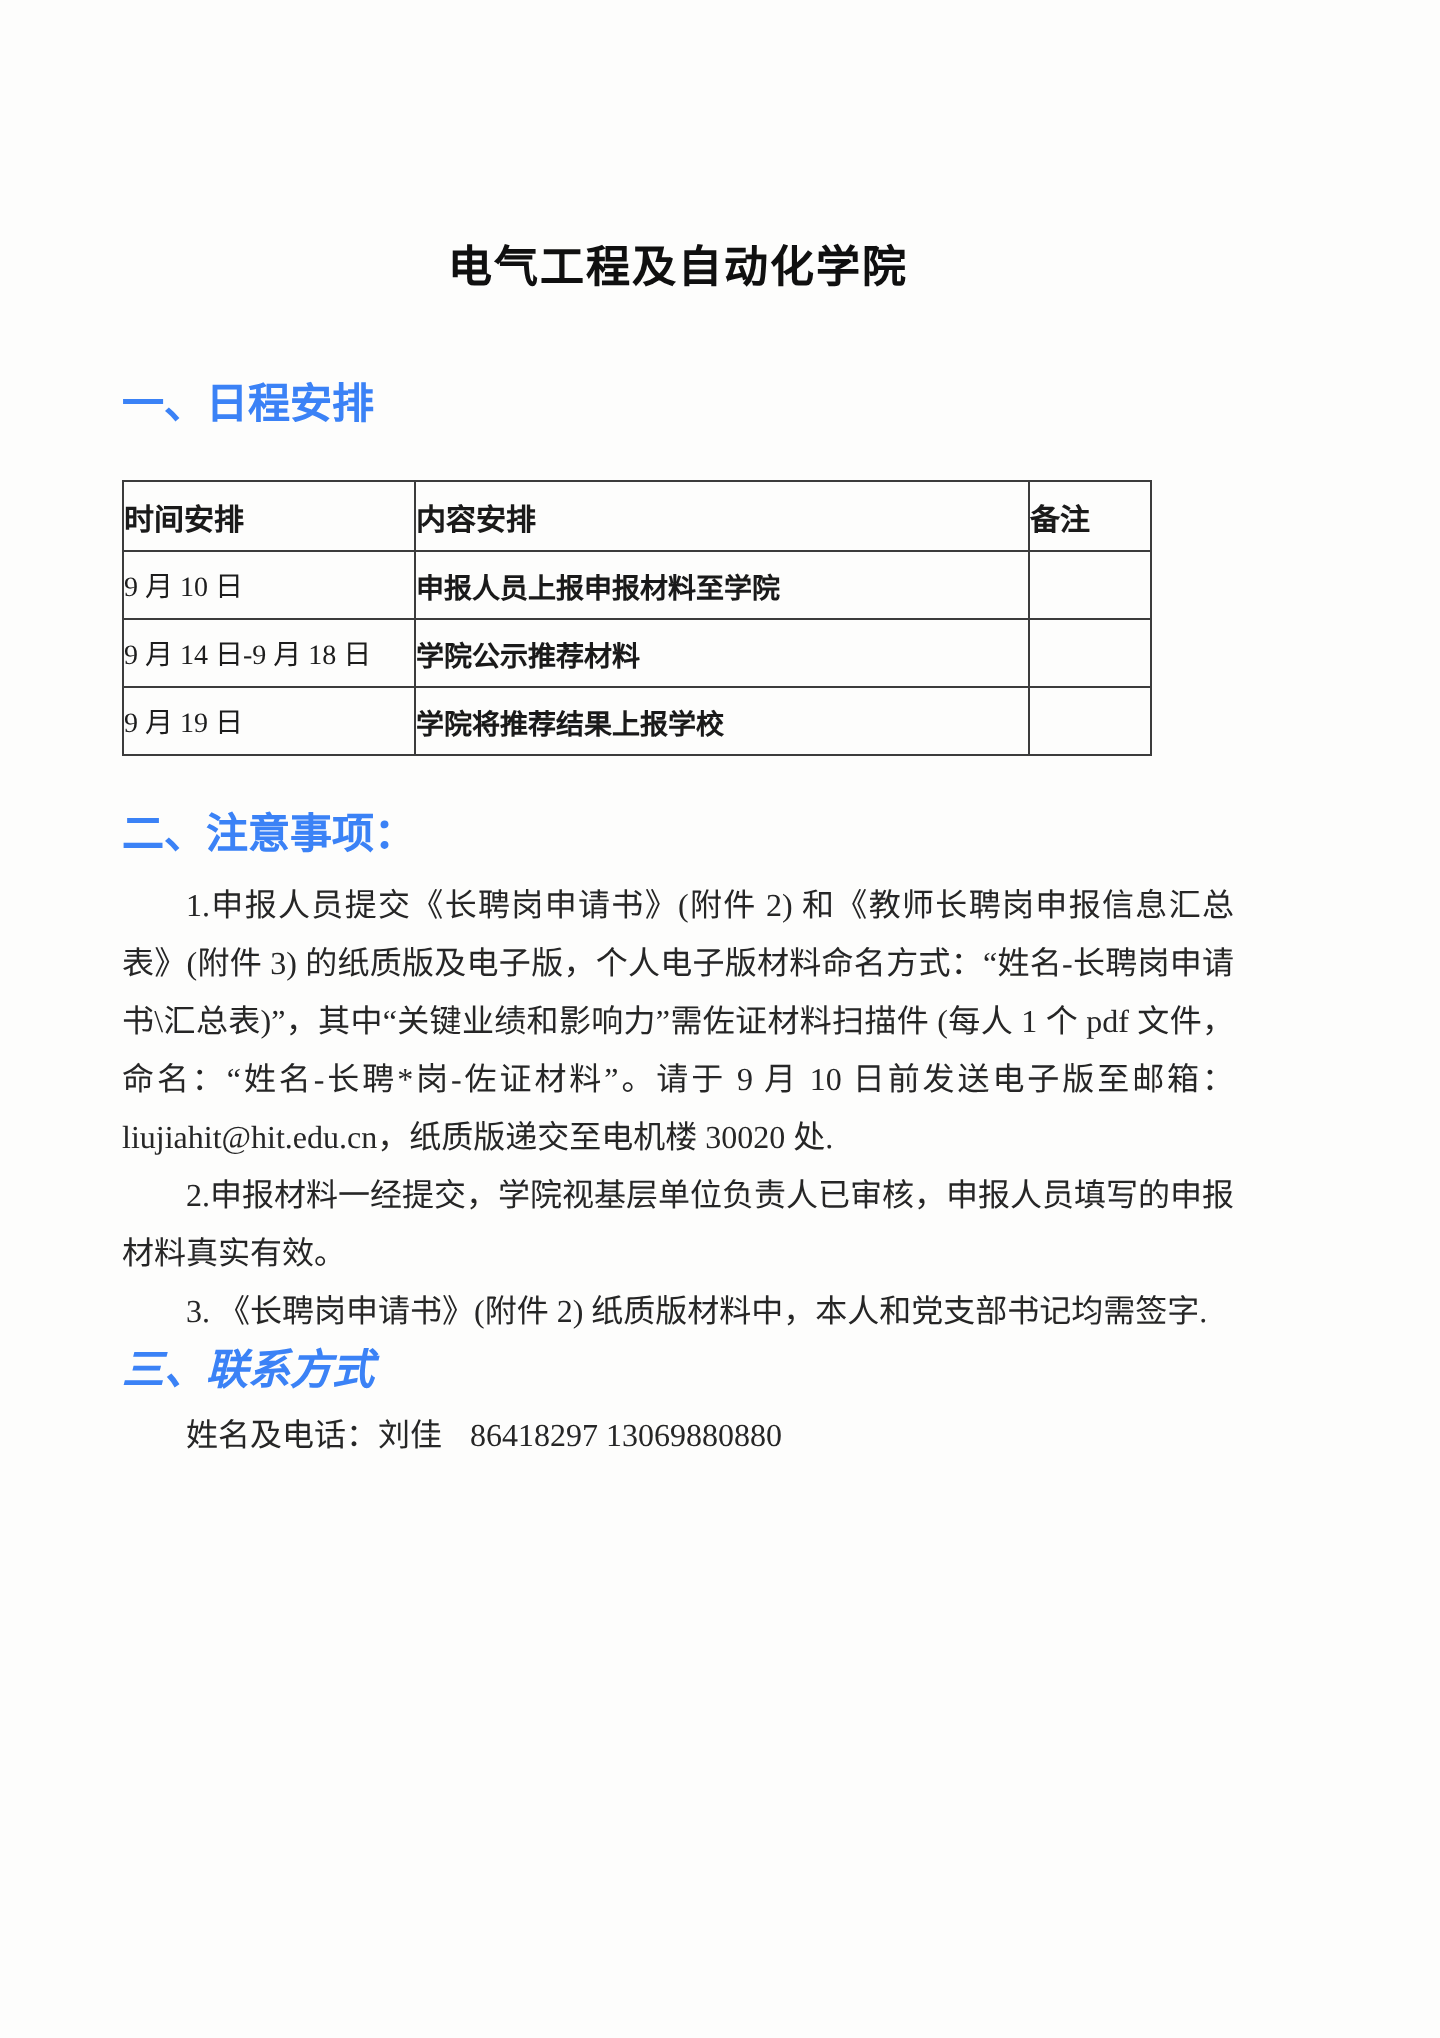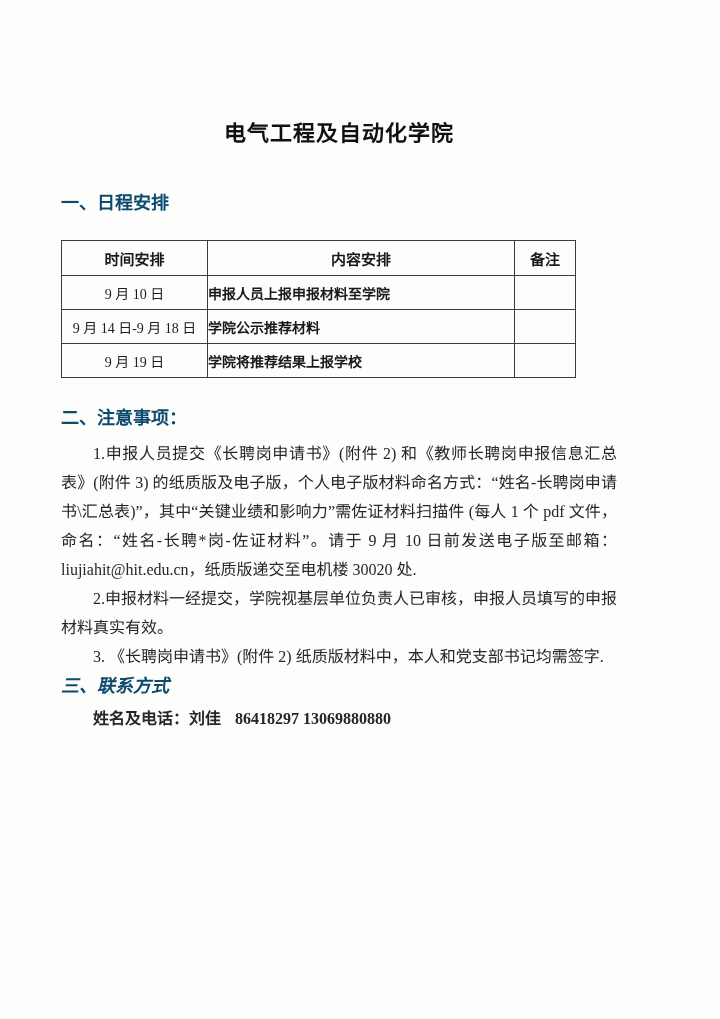--- a/index.html
+++ b/index.html
@@ -29,23 +29,23 @@
     font-size: 21px;
     line-height: 26px;
     text-align: center;
     color: #101010;
     letter-spacing: 0.5px;
     margin: 30px 0 0 0;
   }
   .sec-heading {
     font-family: "Liberation Sans", sans-serif;
     font-weight: 700;
-    font-size: 18px;
+    font-size: 21px;
     line-height: 22px;
-    color: #0c4a6e;
+    color: #3b82f6;
     margin: 0;
   }
   .sec-schedule { margin-top: 45px; }
   .sec-notes    { margin-top: 29px; }
   .sec-contact  { margin-top: 4px; font-style: italic; }
 
   table.schedule {
     width: 514px;
     margin-top: 26px;
     border-collapse: collapse;
@@ -58,26 +58,25 @@
     border: 1px solid #3c3c3c;
     box-sizing: border-box;
     padding: 0;
   }
   table.schedule th {
     height: 35px;
     font-family: "Liberation Sans", sans-serif;
     font-weight: 700;
     font-size: 15px;
     color: #1a1a1a;
-    text-align: center;
+    text-align: left;
     vertical-align: middle;
   }
   table.schedule td { height: 34px; vertical-align: middle; }
   td.cell-time {
-    text-align: center;
     font-family: "Liberation Serif", serif;
     font-size: 14px;
     color: #1d1d1d;
   }
   td.cell-content {
     font-family: Liberation Sans, sans-serif;
     font-weight: 700;
     font-size: 14px;
     color: #1a1a1a;
     padding-left: 12px;
@@ -96,21 +95,20 @@
   }
   p.first-para { margin-top: 10px; }
 
   .contact-line {
     font-family: "Liberation Serif", serif;
     font-size: 16px;
     line-height: 29px;
     color: #262626;
     text-indent: 2em;
     margin-top: 7px;
-    font-weight: bold;
   }
   .contact-phones { margin-left: 14px; }
 </style>
 </head>
 <body>
 
 <div class="page">
 
   <h1 class="doc-title">电气工程及自动化学院</h1>
 

